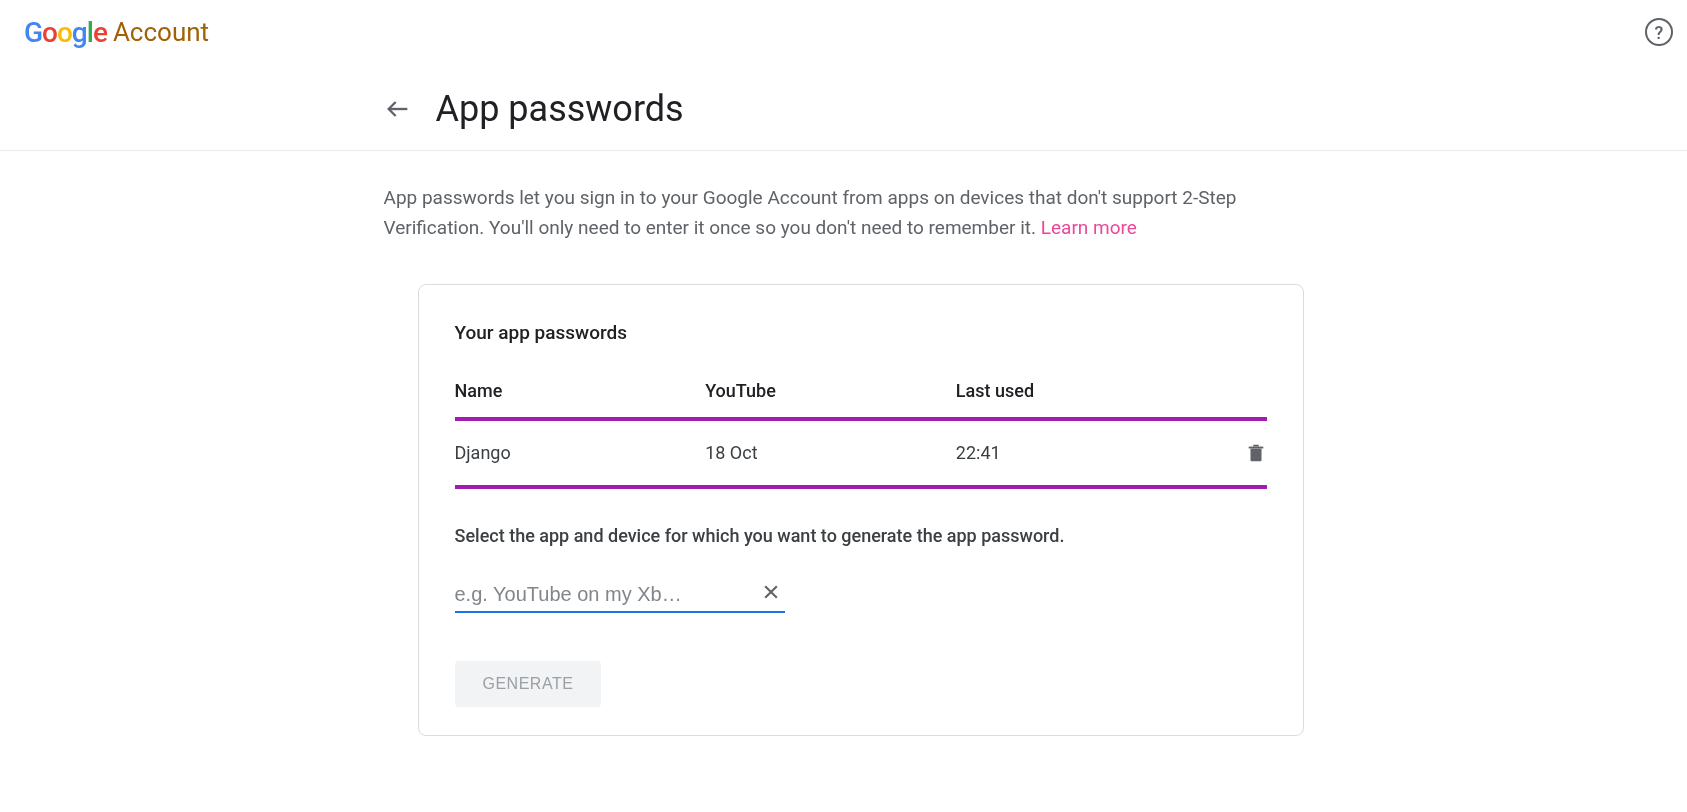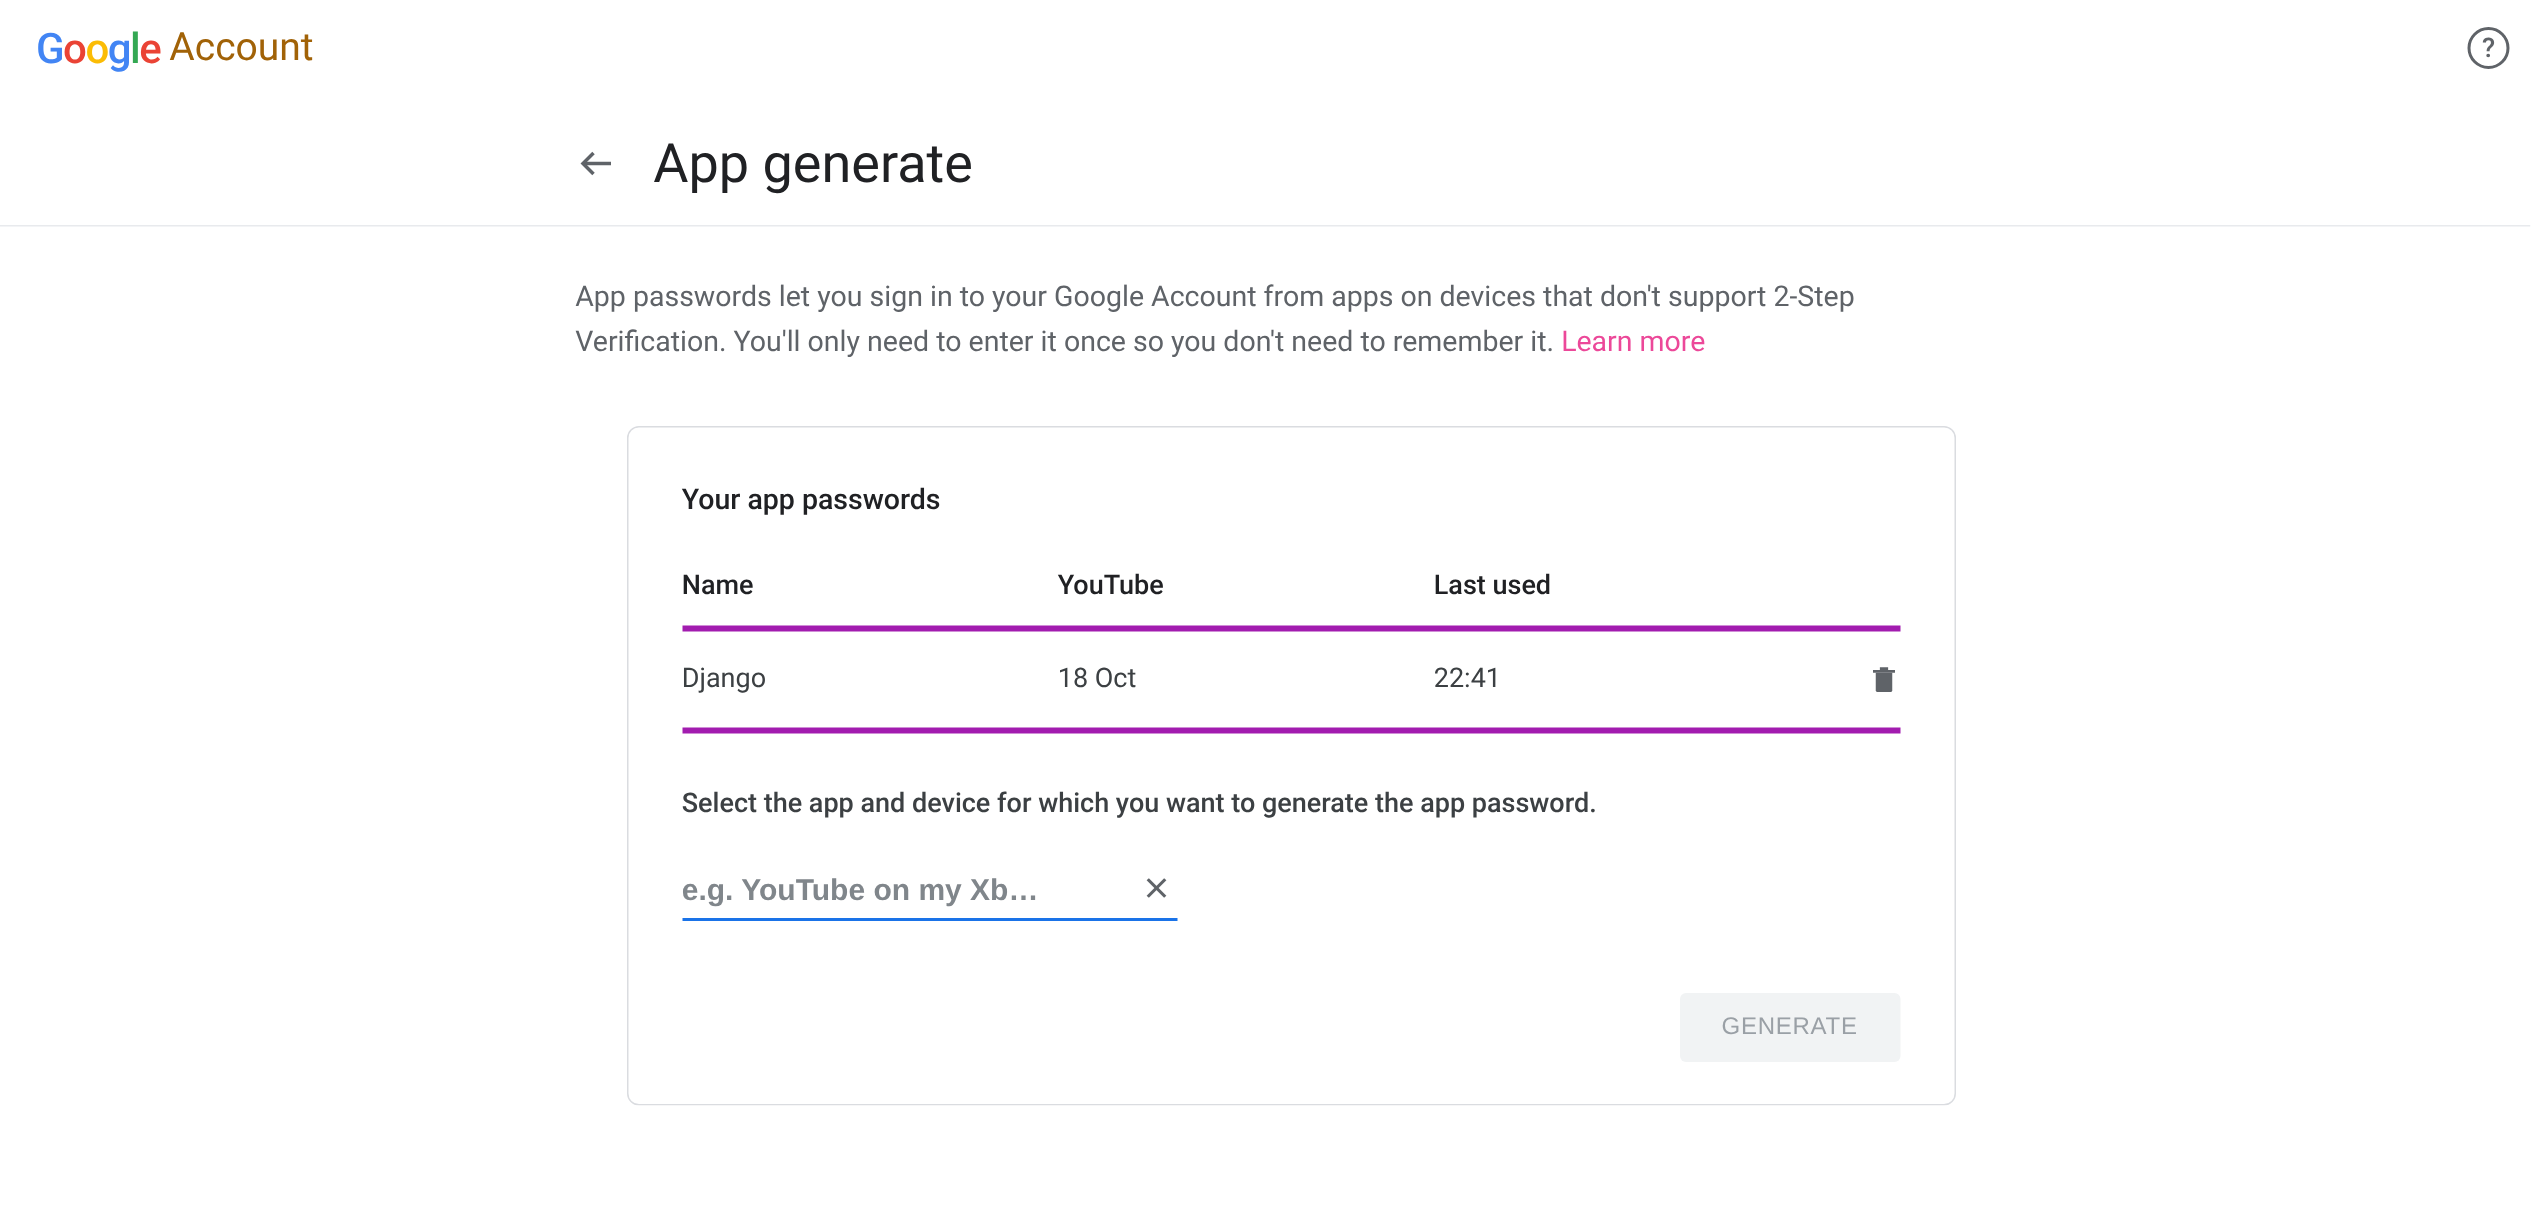--- a/index.html
+++ b/index.html
@@ -156,34 +156,32 @@
       border-bottom: 2px solid #1a73e8;
       padding-bottom: 4px;
     }
     .app-input {
       border: none;
       outline: none;
       font-size: 20px;
       color: #b91c1c;
       width: 100%;
       background: transparent;
-      font-weight: bold;
     }
     .app-input::placeholder {
       color: #80868b;
     }
     .clear-icon {
       color: #5f6368;
       cursor: pointer;
       font-size: 22px;
       padding: 0 4px;
     }
     .button-row {
       display: flex;
-      justify-content: flex-end;
       margin-top: 48px;
     }
     .generate-btn {
       background: #f1f3f4;
       color: #9aa0a6;
       border: none;
       padding: 14px 28px;
       font-size: 16px;
       font-weight: 500;
       letter-spacing: 0.5px;
@@ -209,21 +207,21 @@
   <div class="help-icon">?</div>
 </div>
 
 <div class="title-bar">
   <div class="back-arrow">
     <svg width="28" height="28" viewBox="0 0 24 24" fill="none" stroke="currentColor" stroke-width="2">
       <line x1="20" y1="12" x2="4" y2="12"></line>
       <polyline points="10 18 4 12 10 6"></polyline>
     </svg>
   </div>
-  <h1 class="page-title">App generate</h1>
+  <h1 class="page-title">App passwords</h1>
 </div>
 
 <div class="divider"></div>
 
 <div class="content">
   <p class="description">
     <span>App passwords let you sign in to your Google Account from apps on devices that don't support 2-Step Verification. You'll only need to enter it once so you don't need to remember it. </span><a class="learn-more">Learn more</a>
   </p>
 
   <div class="card">

